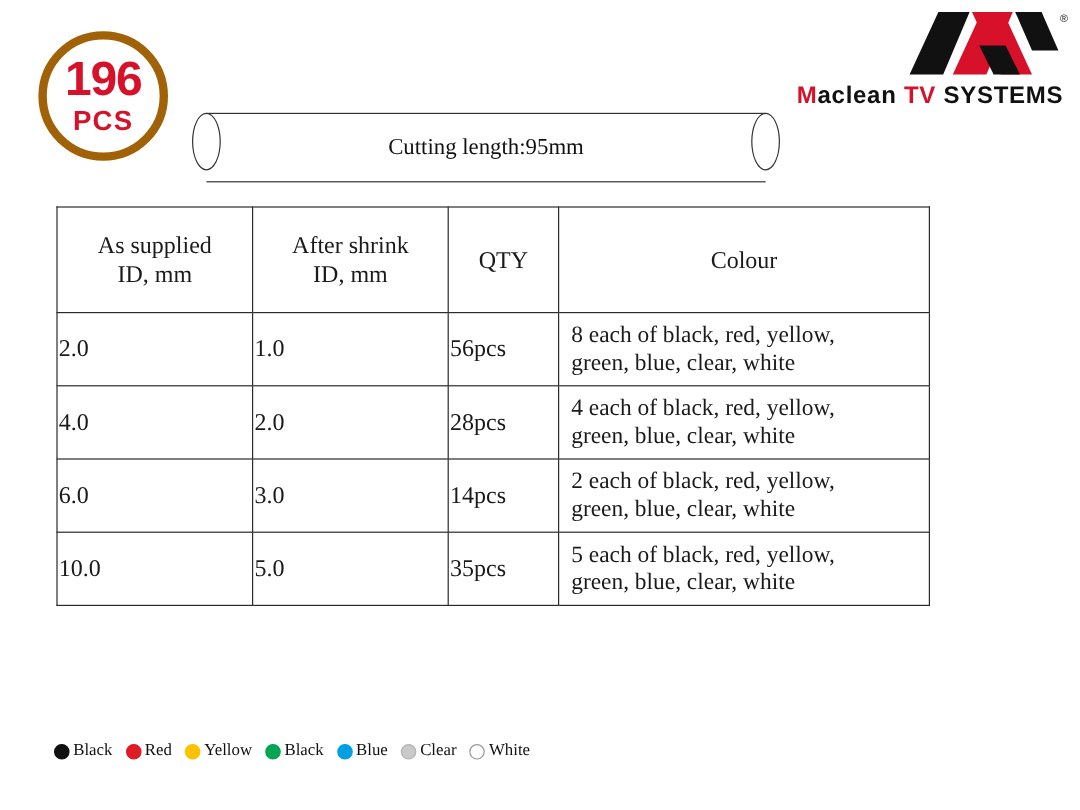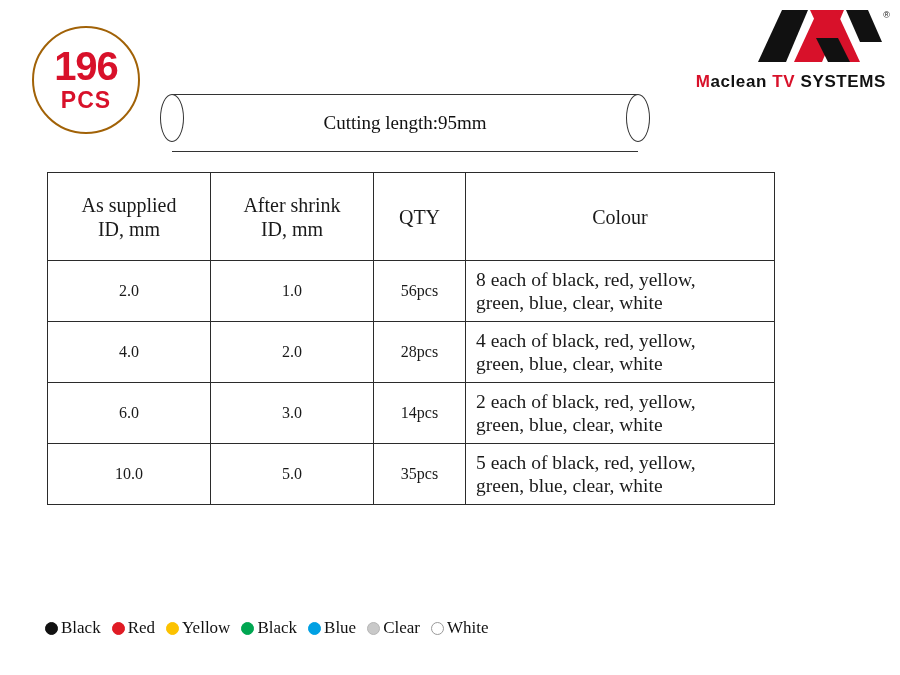--- a/index.html
+++ b/index.html
@@ -39,36 +39,36 @@
     font-family: "Liberation Sans", sans-serif;
     font-size: 9px;
     color: #111;
   }
   .brand-name {
     position: absolute;
     right: 4px;
     bottom: 2px;
     font-family: "Liberation Sans", sans-serif;
     font-weight: bold;
-    font-size: 17px;
+    font-size: 20px;
     letter-spacing: 0.6px;
     white-space: nowrap;
   }
   .brand-name .red { color: #d8112a; }
   .brand-name .blk { color: #111111; }
 
   
   .pcs-badge {
     position: absolute;
     left: 32px;
     top: 26px;
     width: 108px;
     height: 108px;
     border-radius: 50%;
-    border: 2px solid #a16207;
+    border: 7px solid #a16207;
     background: #ffffff;
     display: flex;
     flex-direction: column;
     align-items: center;
     justify-content: center;
     font-family: "Liberation Sans", sans-serif;
   }
   .pcs-badge .num {
     color: #d8112a;
     font-size: 40px;
@@ -142,22 +142,22 @@
   }
   .spec-table th {
     height: 88px;
     font-size: 20px;
     text-align: center;
     line-height: 1.2;
     font-family: "Liberation Serif", serif;
   }
   .spec-table td {
     height: 61px;
-    font-size: 16px;
-    text-align: center;
+    font-size: 20px;
+    text-align: left;
     font-family: "Liberation Serif", serif;
   }
   .spec-table td.colour-cell {
     text-align: left;
     padding: 2px 0 2px 10px;
     line-height: 1.18;
     font-size: 19.5px;
   }
   col.c-supplied { width: 163px; }
   col.c-shrink  { width: 163px; }
@@ -165,21 +165,21 @@
   col.c-colour  { width: 309px; }
 
   
   .legend {
     position: absolute;
     left: 45px;
     top: 618px;
     display: flex;
     align-items: center;
     font-family: "Liberation Serif", serif;
-    font-size: 17px;
+    font-size: 14px;
     color: #111;
     justify-content: flex-end;
   }
   .legend-item {
     display: flex;
     align-items: center;
     margin-right: 11px;
     white-space: nowrap;
   }
   .legend-dot {

